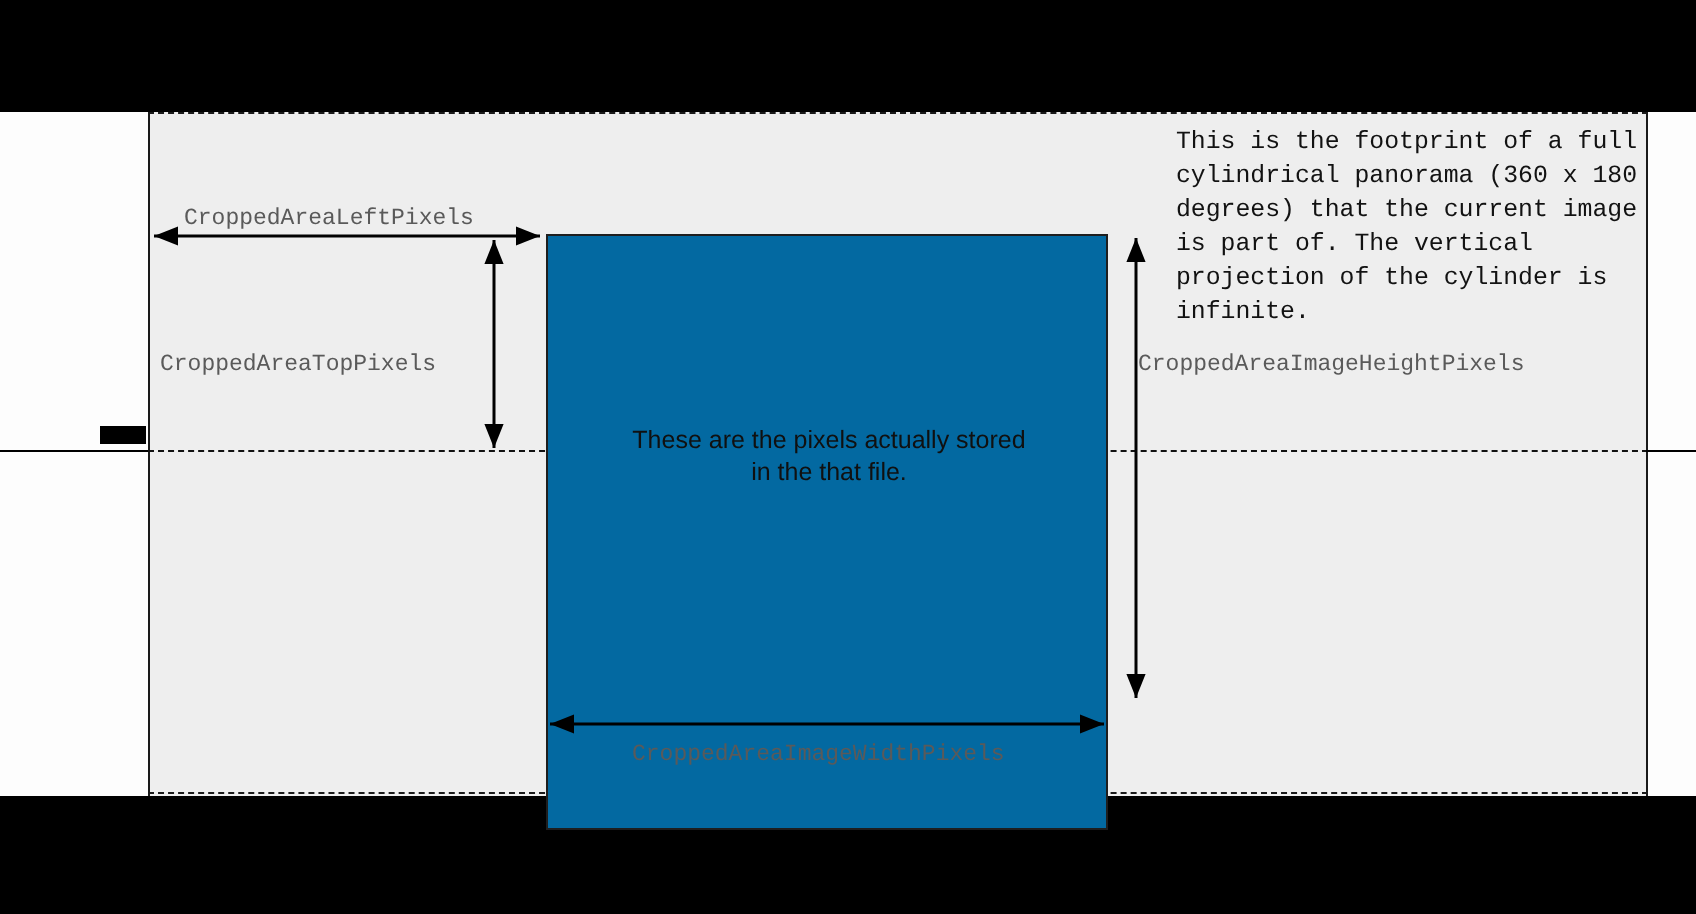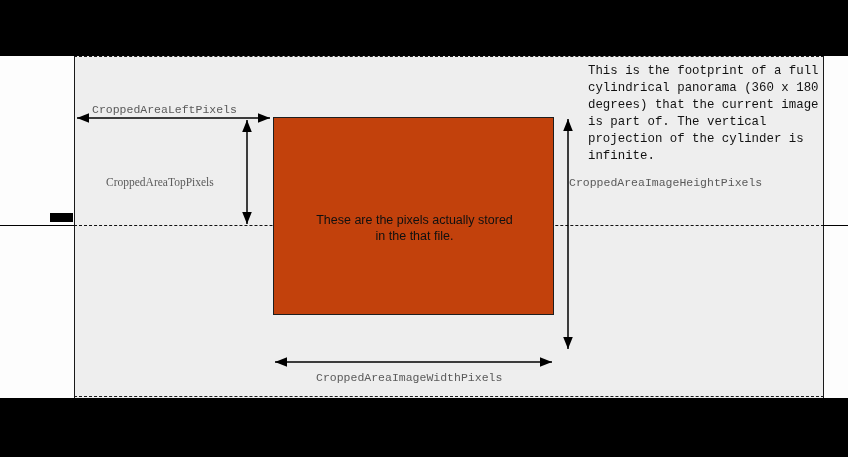--- a/index.html
+++ b/index.html
@@ -101,22 +101,22 @@
     height: 9px;
     background: #000000;
   }
 
   
   .stored-image-box {
     position: absolute;
     left: 273px;
     top: 117px;
     width: 281px;
-    height: 198px;
-    background: #c2410c;
+    height: 298px;
+    background: #0369a1;
     border: 1.6px solid #1e1e1e;
     box-sizing: border-box;
   }
   .stored-image-text {
     position: absolute;
     left: 0;
     top: 94px;
     width: 281px;
     text-align: center;
     font-size: 12.5px;
@@ -126,21 +126,21 @@
 
   
   .dim-label {
     position: absolute;
     font-family: "Liberation Mono", "DejaVu Sans Mono", monospace;
     font-size: 11.5px;
     color: #5a5a5a;
     white-space: nowrap;
   }
   .label-left      { left: 92px;  top: 103px; }
-  .label-top       { left: 106px;  top: 176px; font-family: Liberation Serif, serif; }
+  .label-top       { left: 80px;  top: 176px; }
   .label-height    { left: 569px; top: 176px; }
   .label-width     { left: 316px; top: 371px; }
 
   
   .arrow-layer {
     position: absolute;
     left: 0;
     top: 0;
     width: 848px;
     height: 457px;

